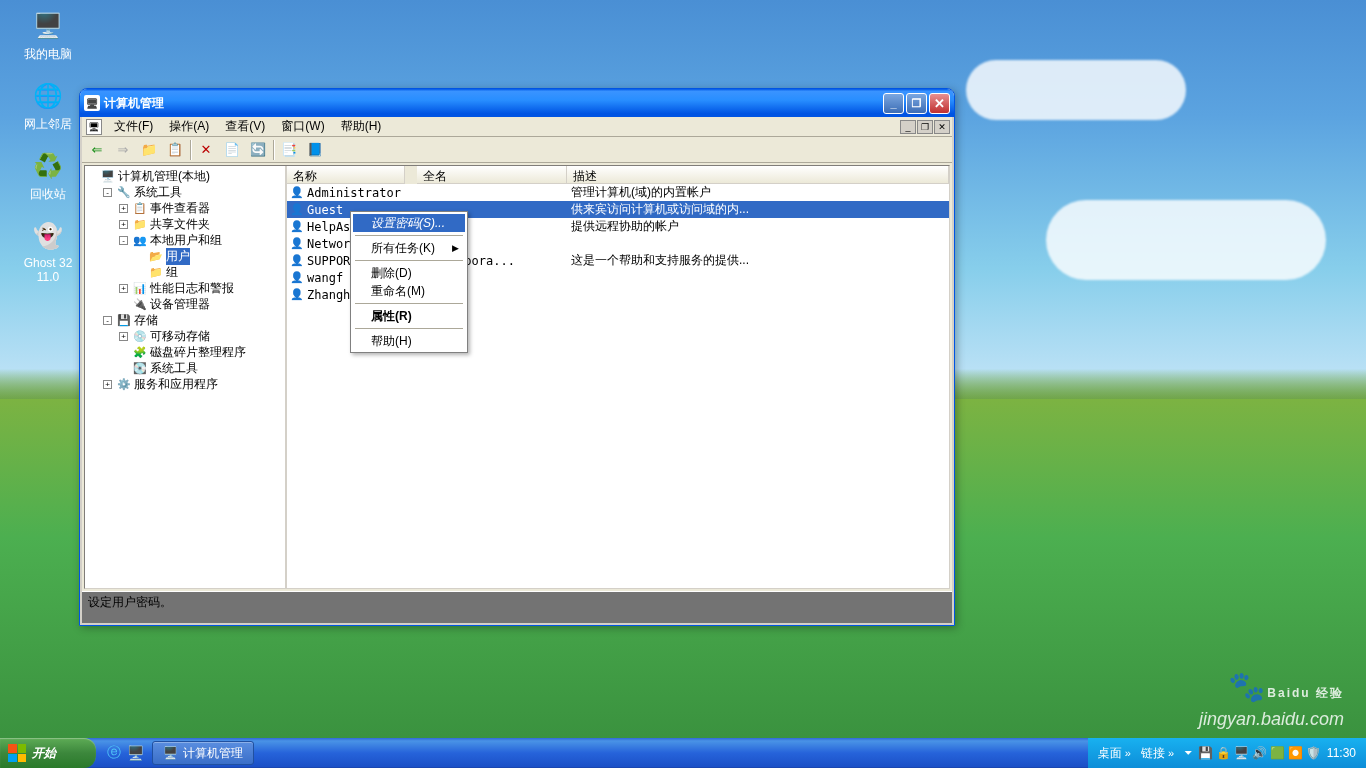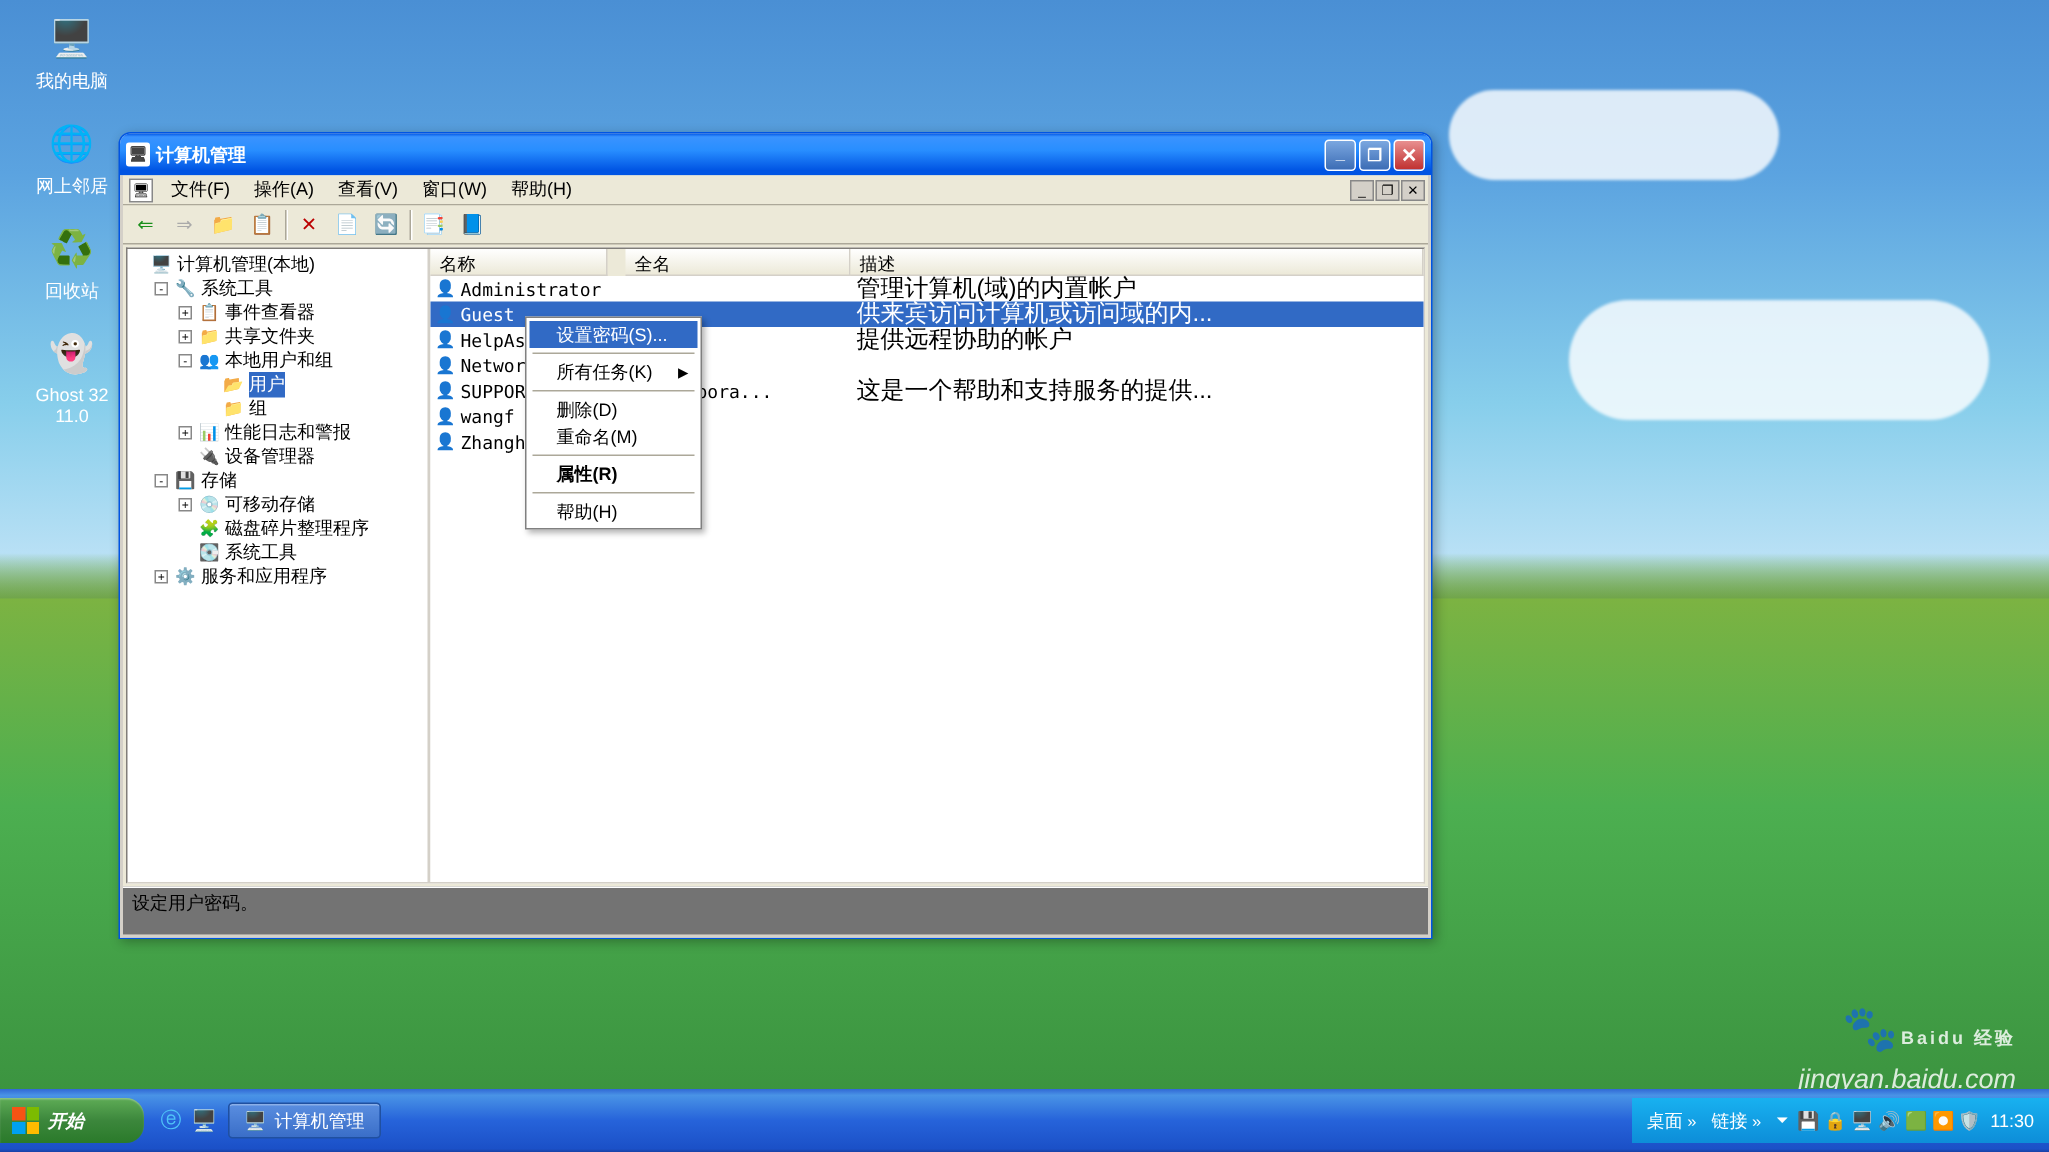--- a/index.html
+++ b/index.html
@@ -47,33 +47,33 @@
 .list { flex: 1; display: flex; flex-direction: column; position: relative; }
 .list-header { height: 18px; display: flex; background: #ece9d8; }
 .list-header div { border-right: 1px solid #d4d0c8; border-bottom: 1px solid #d4d0c8; padding: 2px 6px; font-size: 12px; background: linear-gradient(#fff, #ece9d8); cursor: pointer; font-family: Liberation Serif, serif; }
 .lh-name { width: 118px; } .lh-full { width: 150px; margin-left: 12px; } .lh-desc { flex: 1; }
 .list-body { flex: 1; background: white; }
 .list-row { height: 17px; display: flex; align-items: center; cursor: pointer; }
 .list-row.selected { background: #316ac5; color: white; }
 .list-row .licon { width: 16px; height: 16px; margin: 0 2px; font-size: 11px; display: inline-flex; align-items: center; justify-content: center; }
 .list-row .c1 { width: 114px; font-family: monospace, "SimSun"; font-size: 12px; overflow: hidden; white-space: nowrap; }
 .list-row .c2 { width: 150px; font-family: monospace, "SimSun"; font-size: 12px; overflow: hidden; white-space: nowrap; }
-.list-row .c3 { flex: 1; font-size: 16px; overflow: hidden; white-space: nowrap; }
+.list-row .c3 { flex: 1; font-size: 12px; overflow: hidden; white-space: nowrap; }
 
 .ctxmenu { position: absolute; left: 350px; top: 211px; width: 118px; background: #fff; border: 1px solid #808080; box-shadow: 2px 2px 4px rgba(0,0,0,0.3); z-index: 100; padding: 2px; }
 .ctx-item { height: 18px; display: flex; align-items: center; padding: 0 16px 0 18px; cursor: pointer; position: relative; }
-.ctx-item.hl { background: #316ac5; color: white; }
+.ctx-item.hl { background: #316ac5; color: white; font-style: italic; }
 .ctx-item .arrow { position: absolute; right: 6px; font-size: 9px; }
 .ctx-sep { height: 1px; background: #aca899; margin: 3px 2px; box-shadow: 0 1px #fff; }
 .ctx-item.bold { font-weight: bold; }
 
 .statusbar { height: 32px; background: #737373; border-top: 1px solid #fff; padding: 2px 6px; font-size: 12px; }
 
 
-.taskbar { position: absolute; bottom: 0; left: 0; right: 0; height: 42px; background: linear-gradient(to bottom, #3168d5 0%, #4993e6 10%, #2663da 50%, #1b50c7 95%, #1941a5 100%); display: flex; align-items: center; }
+.taskbar { position: absolute; bottom: 0; left: 0; right: 0; height: 30px; background: linear-gradient(to bottom, #3168d5 0%, #4993e6 10%, #2663da 50%, #1b50c7 95%, #1941a5 100%); display: flex; align-items: center; }
 .startbtn { height: 30px; width: 96px; background: linear-gradient(to bottom, #5eac56 0%, #3c873c 50%, #2a7a2a 100%); border-radius: 0 12px 12px 0; display: flex; align-items: center; color: white; font-weight: bold; font-style: italic; font-size: 17px; padding-left: 8px; cursor: pointer; box-shadow: inset 0 1px 1px rgba(255,255,255,0.3); }
 .startbtn .logo { width: 18px; height: 18px; margin-right: 6px; display: grid; grid-template: 1fr 1fr / 1fr 1fr; gap: 1px; }
 .startbtn .logo span:nth-child(1){background:#f65314}.startbtn .logo span:nth-child(2){background:#7cbb00}.startbtn .logo span:nth-child(3){background:#00a1f1}.startbtn .logo span:nth-child(4){background:#ffbb00}
 .ql { display: flex; gap: 2px; margin-left: 8px; }
 .ql span { width: 20px; height: 22px; display: flex; align-items: center; justify-content: center; cursor: pointer; font-size: 14px; }
 .taskbtn { height: 24px; margin-left: 6px; padding: 0 10px; background: linear-gradient(#5a8ee0, #3a6ec8); border: 1px solid #2050a0; border-radius: 3px; color: white; display: flex; align-items: center; gap: 5px; cursor: pointer; box-shadow: inset 0 1px rgba(255,255,255,0.3); }
 .tray { margin-left: auto; height: 30px; background: linear-gradient(#18b1f0, #0d8dd8); display: flex; align-items: center; padding: 0 10px; gap: 6px; color: white; font-size: 11px; }
 .tray .deskband { font-size: 11px; margin-right: 4px; }
 .tray .trayicons { display: flex; gap: 3px; font-size: 12px; }
 .clock { font-size: 12px; }

